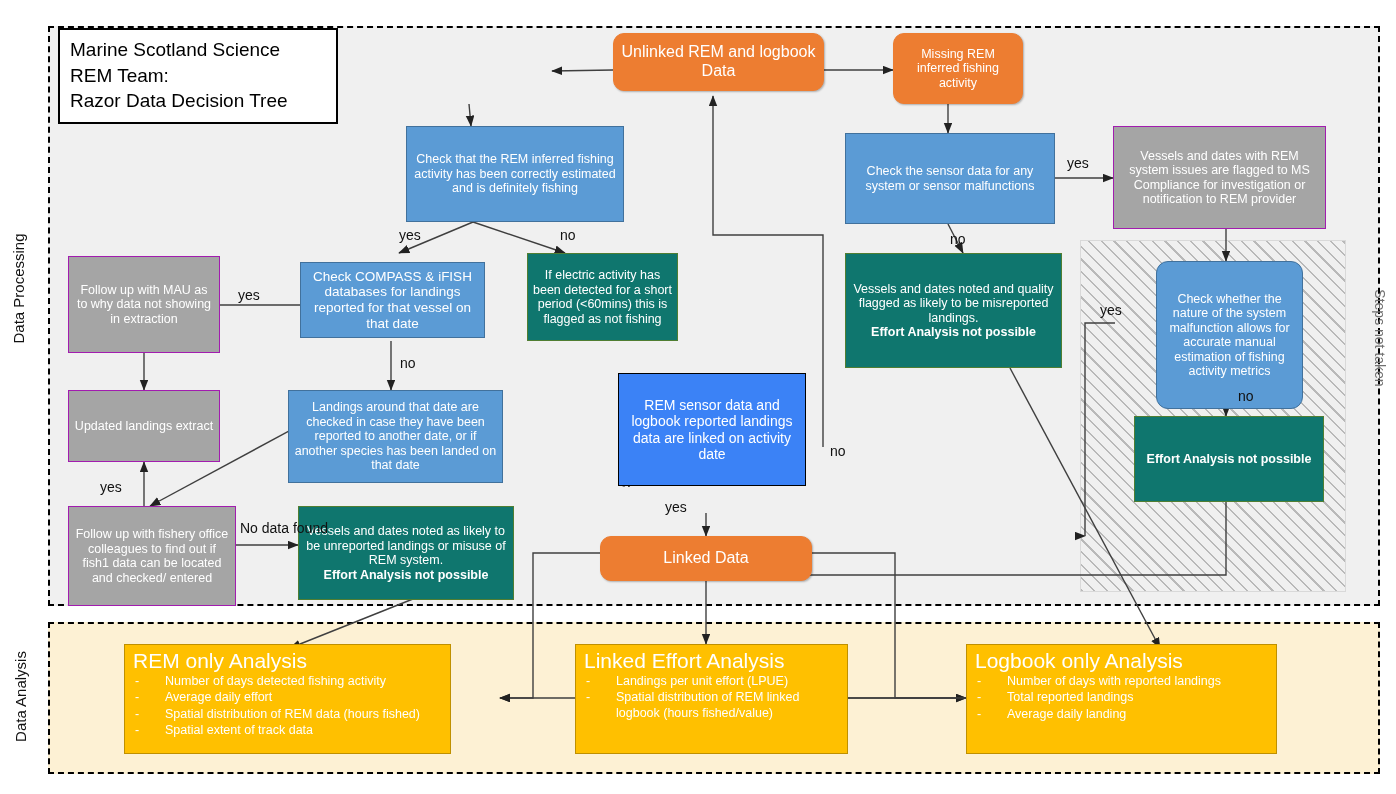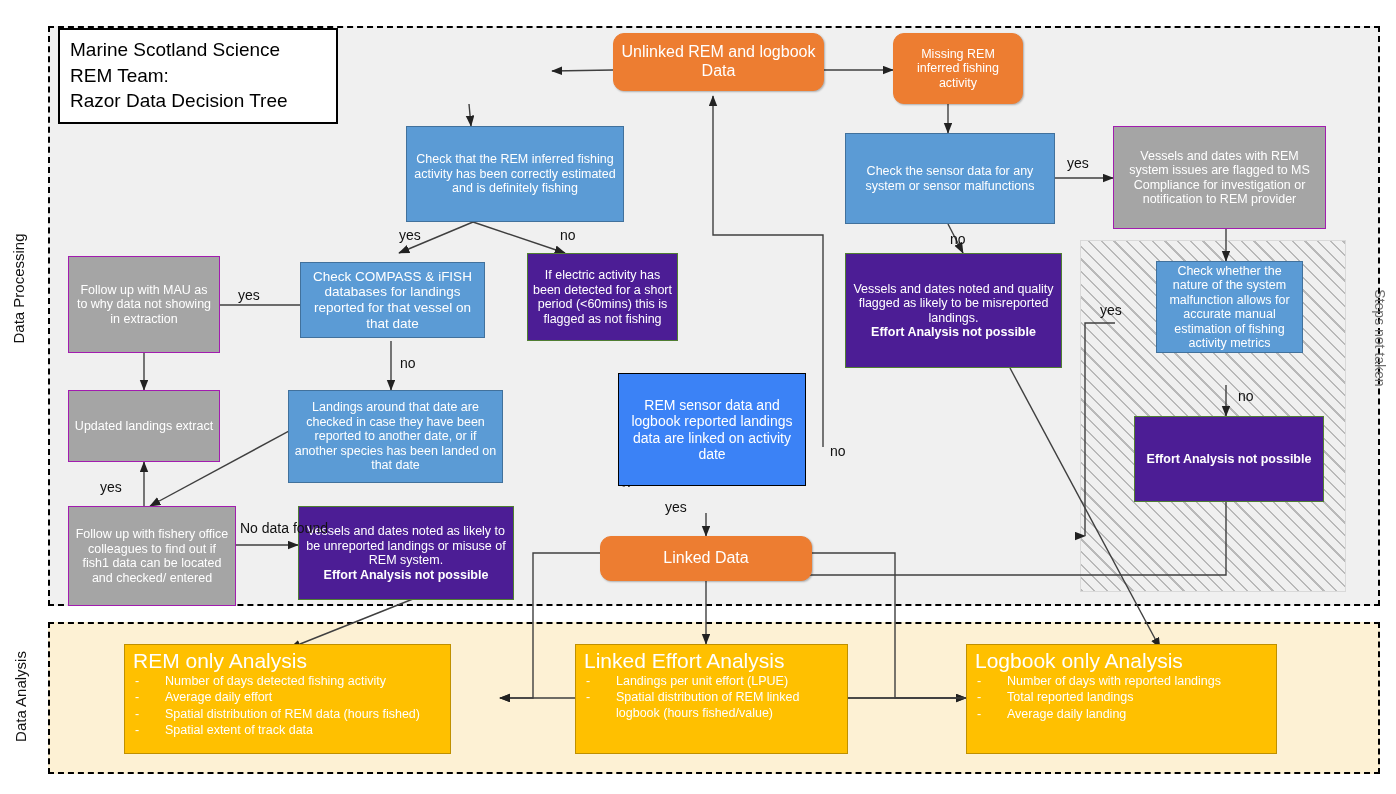--- a/index.html
+++ b/index.html
@@ -52,21 +52,21 @@
   
   .node{
     position:absolute;box-sizing:border-box;display:flex;flex-direction:column;
     align-items:center;justify-content:center;text-align:center;
     color:#ffffff;line-height:1.16;padding:3px 5px;
     font-size:12.5px;
   }
   .node.orange{background:#ED7D31;border:1px solid #ED7D31;border-radius:11px;
     box-shadow:1px 1px 2px rgba(0,0,0,.28);}
   .node.blue{background:#5B9BD5;border:1px solid #41719C;}
-  .node.green{background:#4c1d95;border:1px solid #507E32;text-align:center;}
+  .node.green{background:#0f766e;border:1px solid #507E32;text-align:center;}
   .node.grey{background:#A5A5A5;border:1px solid #a21caf;}
   .node.black{background:#3b82f6;border:1px solid #000000;}
   .node.amber{background:#FFC000;border:1px solid #BF9000;
     align-items:flex-start;justify-content:flex-start;text-align:left;padding:4px 6px;}
   .an-title{font-size:21px;line-height:1.05;margin:1px 0 2px 2px;}
   .an-list{list-style:none;margin:0;padding:0;font-size:12.5px;line-height:1.22;}
   .an-list li{display:flex;gap:0px;margin-bottom:1px;}
   .an-list li .dash{width:34px;flex:0 0 34px;padding-left:4px;box-sizing:border-box;}
   .an-list li .txt{flex:1 1 auto;}
   
@@ -201,21 +201,21 @@
 
   <div class="node blue" style="left:845px;top:133px;width:210px;height:91px;">Check the sensor data for any system or sensor malfunctions</div>
 
   <div class="node grey" style="left:1113px;top:126px;width:213px;height:103px;">Vessels and dates with REM system issues are flagged to MS Compliance for investigation or notification to REM provider</div>
 
   <div class="node green" style="left:845px;top:253px;width:217px;height:115px;">
     <div>Vessels and dates noted and quality flagged as likely to be misreported landings.</div>
     <div style="font-weight:bold;">Effort Analysis not possible</div>
   </div>
 
-  <div class="node blue" style="left:1156px;top:261px;width:147px;height:92px;">Check whether the nature of the system malfunction allows for accurate manual estimation of fishing activity metrics</div>
+  <div class="node blue" style="left:1156px;top:261px;width:147px;height:148px;border-radius:12px;">Check whether the nature of the system malfunction allows for accurate manual estimation of fishing activity metrics</div>
 
   <div class="node green" style="left:1134px;top:416px;width:190px;height:86px;">
     <div style="font-weight:bold;">Effort Analysis not possible</div>
   </div>
 
   <div class="node amber" style="left:124px;top:644px;width:327px;height:110px;">
     <div class="an-title">REM only Analysis</div>
     <ul class="an-list">
       <li>
           <span class="dash">-</span>

